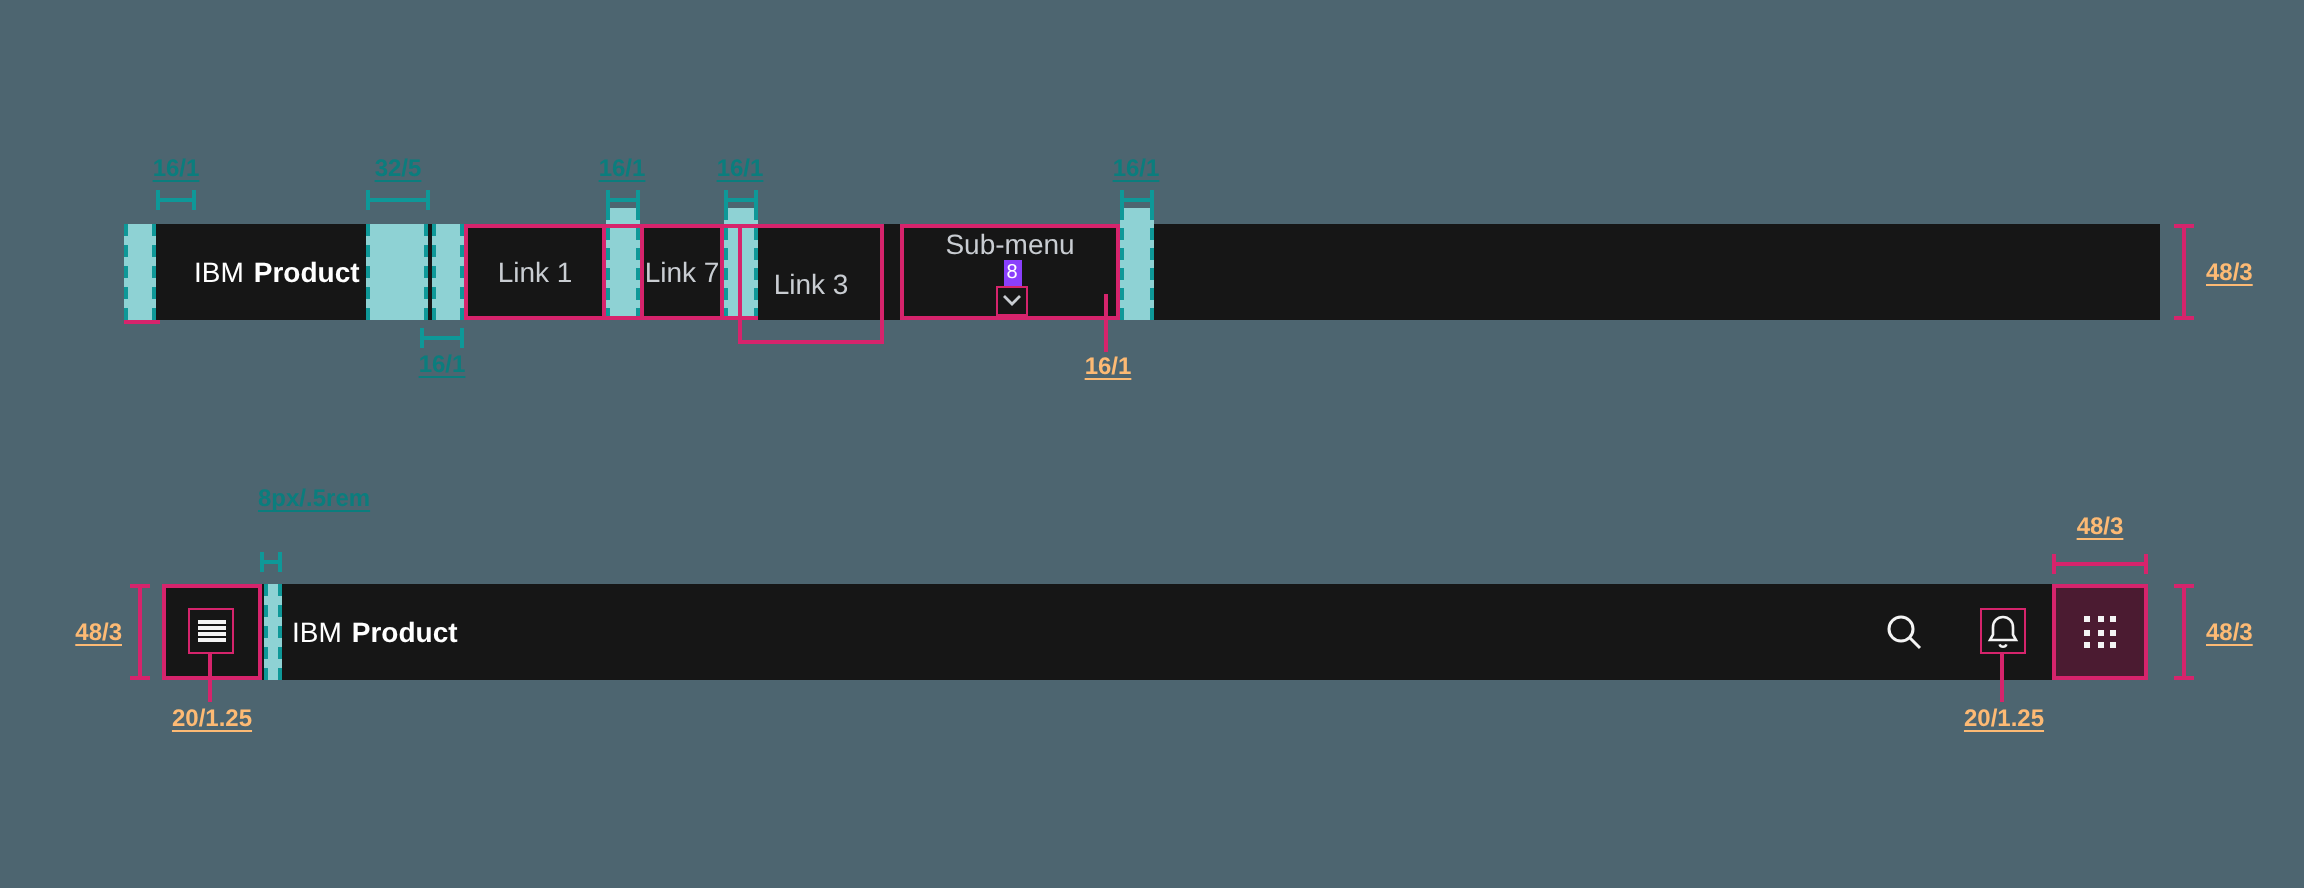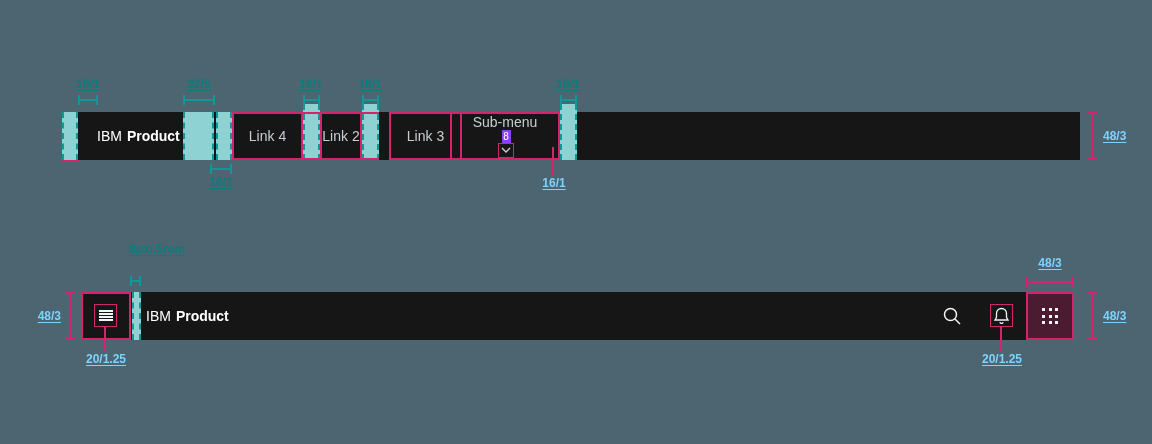--- a/index.html
+++ b/index.html
@@ -26,21 +26,21 @@
     display:flex;align-items:center;justify-content:center;z-index:3;
   }
   .linklbl{color:#c9cdd2;font-size:14px;white-space:nowrap;}
   .pseg{position:absolute;background:#d6246c;z-index:4;}
   
   .ann{
     position:absolute;font-size:12px;font-weight:700;white-space:nowrap;
     text-decoration:underline;text-underline-offset:2px;z-index:5;
   }
   .ann.teal{color:#0b7d7d;}
-  .ann.pink{color:#7dd3fc;}
+  .ann.pink{color:#fdba74;}
   .ctr{transform:translateX(-50%);}
   .h-meas{position:absolute;height:10px;box-sizing:border-box;
     border-left:2px solid currentColor;border-right:2px solid currentColor;z-index:5;}
   .h-meas::before{content:'';position:absolute;left:0;right:0;top:50%;margin-top:-1px;
     border-top:2px solid currentColor;}
   .v-meas{position:absolute;width:10px;box-sizing:border-box;
     border-top:2px solid currentColor;border-bottom:2px solid currentColor;z-index:5;}
   .v-meas::before{content:'';position:absolute;top:0;bottom:0;left:50%;margin-left:-1px;
     border-left:2px solid currentColor;}
   .teal-ln{color:#0e9898;}
@@ -83,26 +83,26 @@
 <div class="tstrip" style="left:303px;top:104px;width:17px;height:56px;"></div>
 <div class="tstrip" style="left:362px;top:104px;width:17px;height:56px;"></div>
 <div class="tstrip" style="left:560px;top:104px;width:17px;height:56px;"></div>
 
 <div class="pseg" style="left:303px;top:112px;width:17px;height:2px;"></div>
 <div class="pseg" style="left:303px;top:158px;width:17px;height:2px;"></div>
 <div class="pseg" style="left:362px;top:112px;width:17px;height:2px;"></div>
 <div class="pseg" style="left:362px;top:158px;width:17px;height:2px;"></div>
 
 <div class="pbox" style="left:232px;top:112px;width:71px;height:48px;">
-  <span class="linklbl">Link 4</span>
+  <span class="linklbl">Link 1</span>
 </div>
 <div class="pbox" style="left:320px;top:112px;width:42px;height:48px;">
-  <span class="linklbl">Link 2</span>
+  <span class="linklbl">Link 7</span>
 </div>
-<div class="pbox" style="left:389px;top:112px;width:73px;height:48px;">
+<div class="pbox" style="left:369px;top:112px;width:73px;height:60px;">
   <span class="linklbl">Link 3</span>
 </div>
 <div class="pbox" style="left:450px;top:112px;width:110px;height:48px;flex-direction:column;">
   <span class="linklbl">Sub-menu</span>
   <span class="badge8">8</span>
   <span class="chevbox">
     <svg width="10" height="6" viewBox="0 0 10 6">
       <path d="M1 1l4 4 4-4" stroke="#c9cdd2" stroke-width="1.4" fill="none"></path>
     </svg>
   </span>

